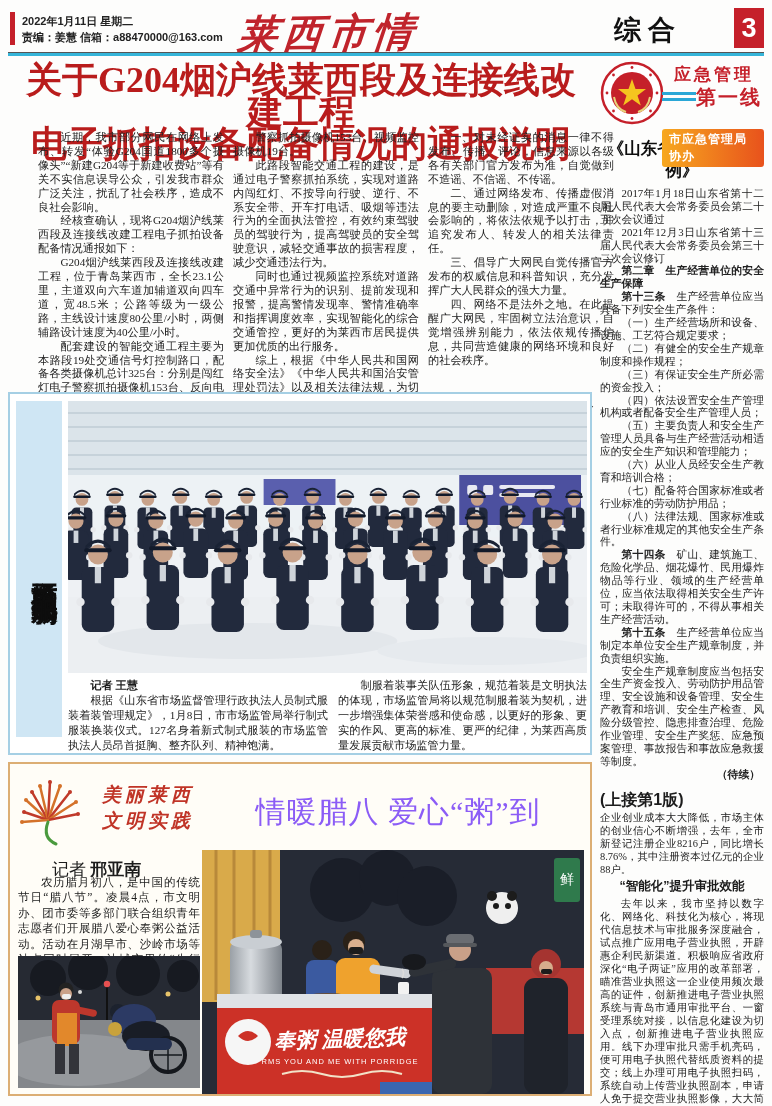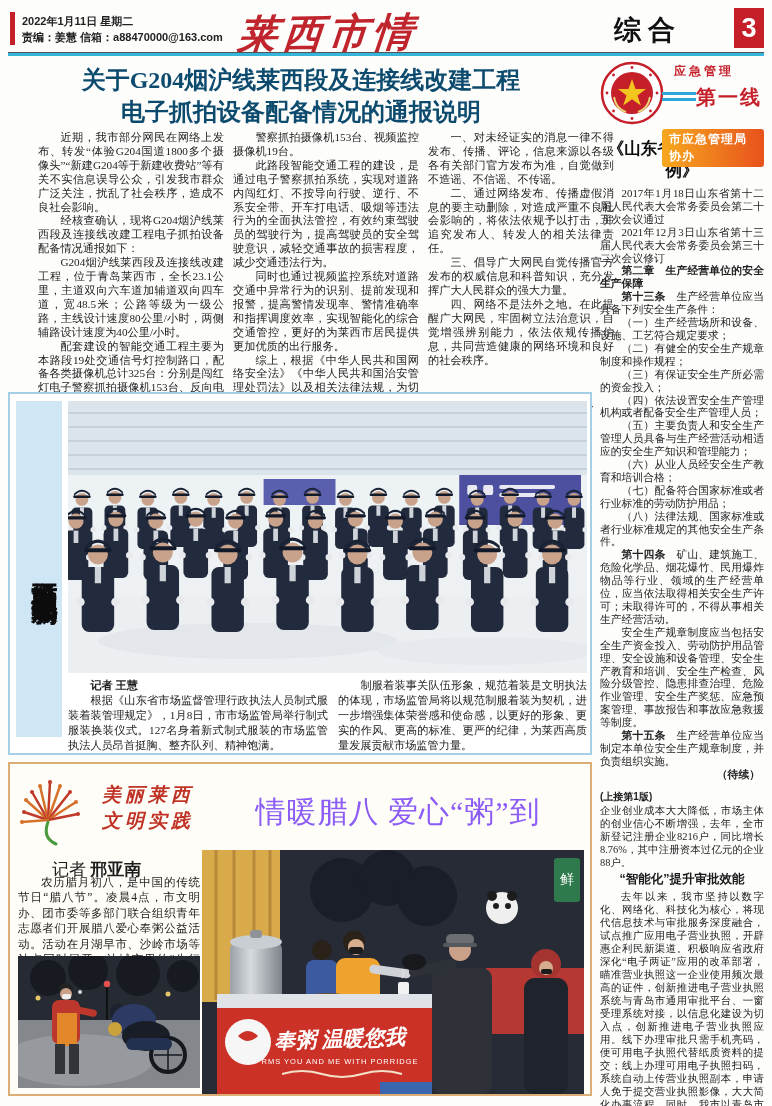--- a/index.html
+++ b/index.html
@@ -10,21 +10,21 @@
     font-family:"Liberation Serif","DejaVu Serif",serif; color:#1c1c1c; overflow:hidden;
   }
   
   .hdr-redbar { position:absolute; left:10px; top:12px; width:5px; height:33px; background:#c5202a; }
   .dateline { position:absolute; left:22px; top:13px; font-family:"Liberation Sans","DejaVu Sans",sans-serif; font-size:11px; font-weight:bold; line-height:16px; color:#222; }
   .masthead { position:absolute; left:238px; top:6px; font-size:40px; font-weight:900; font-style:italic; color:#c0242c; letter-spacing:5px; transform:skewX(-6deg) rotate(-1deg); font-family:"Liberation Serif",serif; }
   .section-label { position:absolute; right:90px; top:12px; font-family:"Liberation Sans",sans-serif; font-size:27px; font-weight:900; letter-spacing:7px; color:#111; }
   .page-num { position:absolute; right:8px; top:8px; width:30px; height:40px; background:#c5202a; color:#fff; font-family:"Liberation Sans",sans-serif; font-size:27px; font-weight:bold; text-align:center; line-height:40px; }
   .header-rule { position:absolute; left:8px; right:8px; top:52px; height:4px; border-top:1px solid #555; background:#35b5d9; }
   
-  .main-title { position:absolute; left:10px; top:64px; width:582px; text-align:center; font-size:24px; line-height:32px; font-weight:900; color:#0c4a6e; }
+  .main-title { position:absolute; left:10px; top:64px; width:582px; text-align:center; font-size:36px; line-height:32px; font-weight:900; color:#b91c1c; }
   .mcol { position:absolute; top:131px; width:186px; font-size:11.2px; line-height:13.9px; text-align:justify; color:#222;margin-left:24px; }
   .mcol p { text-indent:2em; }
   .mcol1 { left:14px; } .mcol2 { left:209px; } .mcol3 { left:404px; }
   .signature { margin-top:24px; font-weight:bold; text-align:center; font-size:12px; line-height:22px; text-indent:0 !important; }
   
   .uniform-box { position:absolute; left:8px; top:392px; width:584px; height:363px; border:2px solid #a5cfe4; background:#fff; }
   .v-headline { position:absolute; left:6px; top:7px; width:46px; height:336px; background:#cfe6f4; writing-mode:vertical-rl; text-orientation:upright; font-size:26px; font-weight:900; letter-spacing:1.5px; padding-top:4px; text-align:center; color:#0d0d0d; }
   .officers-photo { position:absolute; left:58px; top:7px; width:519px; height:272px; }
   .officers-photo svg { width:100%; height:100%; display:block; }
   .cap-left { position:absolute; left:58px; top:284px; width:260px; font-size:11.2px; line-height:15px; text-align:justify; }
@@ -40,32 +40,32 @@
   .pr-reporter { position:absolute; left:8px; top:94px; width:182px; font-size:17px; text-indent:2em; }
   .pr-reporter b { font-weight:bold; }
   .pr-body { position:absolute; left:8px; top:111px; width:182px; font-size:11.5px; line-height:15.4px; text-align:justify; text-indent:2em; }
   .pr-photo-small { position:absolute; left:8px; top:192px; width:182px; height:132px; }
   .pr-photo-small svg, .pr-photo-large svg { width:100%; height:100%; display:block; }
   .pr-photo-large { position:absolute; left:192px; top:86px; width:382px; height:244px; }
   
   .ecol { position:absolute; left:600px; top:60px; width:164px; }
   .ecol-header { position:relative; height:74px; }
   .emblem { position:absolute; left:0; top:1px; width:64px; height:64px; }
-  .eh1 { position:absolute; left:74px; top:3px; font-family:"Liberation Sans",sans-serif; font-size:12px; font-weight:900; color:#c5202a; letter-spacing:3px; }
+  .eh1 { position:absolute; left:74px; top:3px; font-family:"Liberation Sans",sans-serif; font-size:17px; font-weight:900; color:#c5202a; letter-spacing:3px; }
   .eh2 { position:absolute; left:62px; top:24px; width:102px; }
   .blines { display:inline-block; vertical-align:middle; width:34px; height:12px; background:repeating-linear-gradient(#2aa7d6 0 2.5px, transparent 2.5px 6px); }
   .eh2t { display:inline-block; vertical-align:middle; font-family:"Liberation Sans",sans-serif; font-size:20px; font-weight:900; color:#c5202a; letter-spacing:2px; }
   .eh-sub { position:absolute; left:62px; top:49px; padding:2px 7px; background:linear-gradient(90deg,#f7a81f,#e8521c); color:#fff; font-family:"Liberation Sans",sans-serif; font-size:12px; font-weight:bold; letter-spacing:1px; border-radius:3px;margin-top:20px; }
   .ecol-title { text-align:center; font-size:16.5px; font-weight:900; margin:4px 0 5px; color:#0d0d0d; }
   .ecol-body p { font-size:10.8px; line-height:12.9px; text-align:justify; text-indent:2em; color:#222; }
   .ecol-body p b { font-weight:bold; }
   .ep.b { font-weight:bold; }
   .ep.tr { text-align:right; text-indent:0; padding-right:4px; }
   .continued { margin-top:9px; }
-  .cont-header { font-family:"Liberation Sans",sans-serif; font-size:10px; font-weight:bold; }
+  .cont-header { font-family:"Liberation Sans",sans-serif; font-size:16px; font-weight:bold; }
   .continued p.cp { font-size:10.4px; line-height:13px; text-align:justify; color:#222; }
   .cp1 { text-indent:0; }
   .cont-subhead { text-align:center; font-family:"Liberation Sans",sans-serif; font-size:12.5px; font-weight:900; margin:2px 0; }
   .cp2 { text-indent:2em; }
 </style>
 </head>
 <body>
 
 <div class="page">
 
@@ -369,22 +369,22 @@
         <p class="ep"><b>第十三条</b><span>　生产经营单位应当具备下列安全生产条件：</span></p>
         <p class="ep"><b></b><span>（一）生产经营场所和设备、设施、工艺符合规定要求；</span></p>
         <p class="ep"><b></b><span>（二）有健全的安全生产规章制度和操作规程；</span></p>
         <p class="ep"><b></b><span>（三）有保证安全生产所必需的资金投入；</span></p>
         <p class="ep"><b></b><span>（四）依法设置安全生产管理机构或者配备安全生产管理人员；</span></p>
         <p class="ep"><b></b><span>（五）主要负责人和安全生产管理人员具备与生产经营活动相适应的安全生产知识和管理能力；</span></p>
         <p class="ep"><b></b><span>（六）从业人员经安全生产教育和培训合格；</span></p>
         <p class="ep"><b></b><span>（七）配备符合国家标准或者行业标准的劳动防护用品；</span></p>
         <p class="ep"><b></b><span>（八）法律法规、国家标准或者行业标准规定的其他安全生产条件。</span></p>
         <p class="ep"><b>第十四条</b><span>　矿山、建筑施工、危险化学品、烟花爆竹、民用爆炸物品等行业、领域的生产经营单位，应当依法取得相关安全生产许可；未取得许可的，不得从事相关生产经营活动。</span></p>
+        <p class="ep"><b>第十五条</b><span>　生产经营单位应当制定本单位安全生产规章制度，并负责组织实施。</span></p>
         <p class="ep"><b></b><span>安全生产规章制度应当包括安全生产资金投入、劳动防护用品管理、安全设施和设备管理、安全生产教育和培训、安全生产检查、风险分级管控、隐患排查治理、危险作业管理、安全生产奖惩、应急预案管理、事故报告和事故应急救援等制度。</span></p>
-        <p class="ep"><b>第十五条</b><span>　生产经营单位应当制定本单位安全生产规章制度，并负责组织实施。</span></p>
         <p class="ep tr b"><b></b><span>（待续）</span></p>
       </div>
     <div class="continued">
       <div class="cont-header">(上接第1版)</div>
       <p class="cp cp1">企业创业成本大大降低，市场主体的创业信心不断增强，去年，全市新登记注册企业8216户，同比增长8.76%，其中注册资本过亿元的企业88户。</p>
       <div class="cont-subhead">“智能化”提升审批效能</div>
       <p class="cp cp2">去年以来，我市坚持以数字化、网络化、科技化为核心，将现代信息技术与审批服务深度融合，试点推广应用电子营业执照，开辟惠企利民新渠道。积极响应省政府深化“电子两证”应用的改革部署，瞄准营业执照这一企业使用频次最高的证件，创新推进电子营业执照系统与青岛市通用审批平台、一窗受理系统对接，以信息化建设为切入点，创新推进电子营业执照应用。线下办理审批只需手机亮码，便可用电子执照代替纸质资料的提交；线上办理可用电子执照扫码，系统自动上传营业执照副本，申请人免于提交营业执照影像，大大简化办事流程。同时，我市以青岛市批复的“电子营业执照+电子印章同步发放与融合应用试点”为契机，面向全市在营企业和新开办企业免费发放电子营业执照和电子印章，申请人无需下载APP、无需申领实体Key，使用电子营业执照小程序即可同时申领下载电子营业执照和电子印章，高效便捷。</p>
     </div>
   </div>
 

